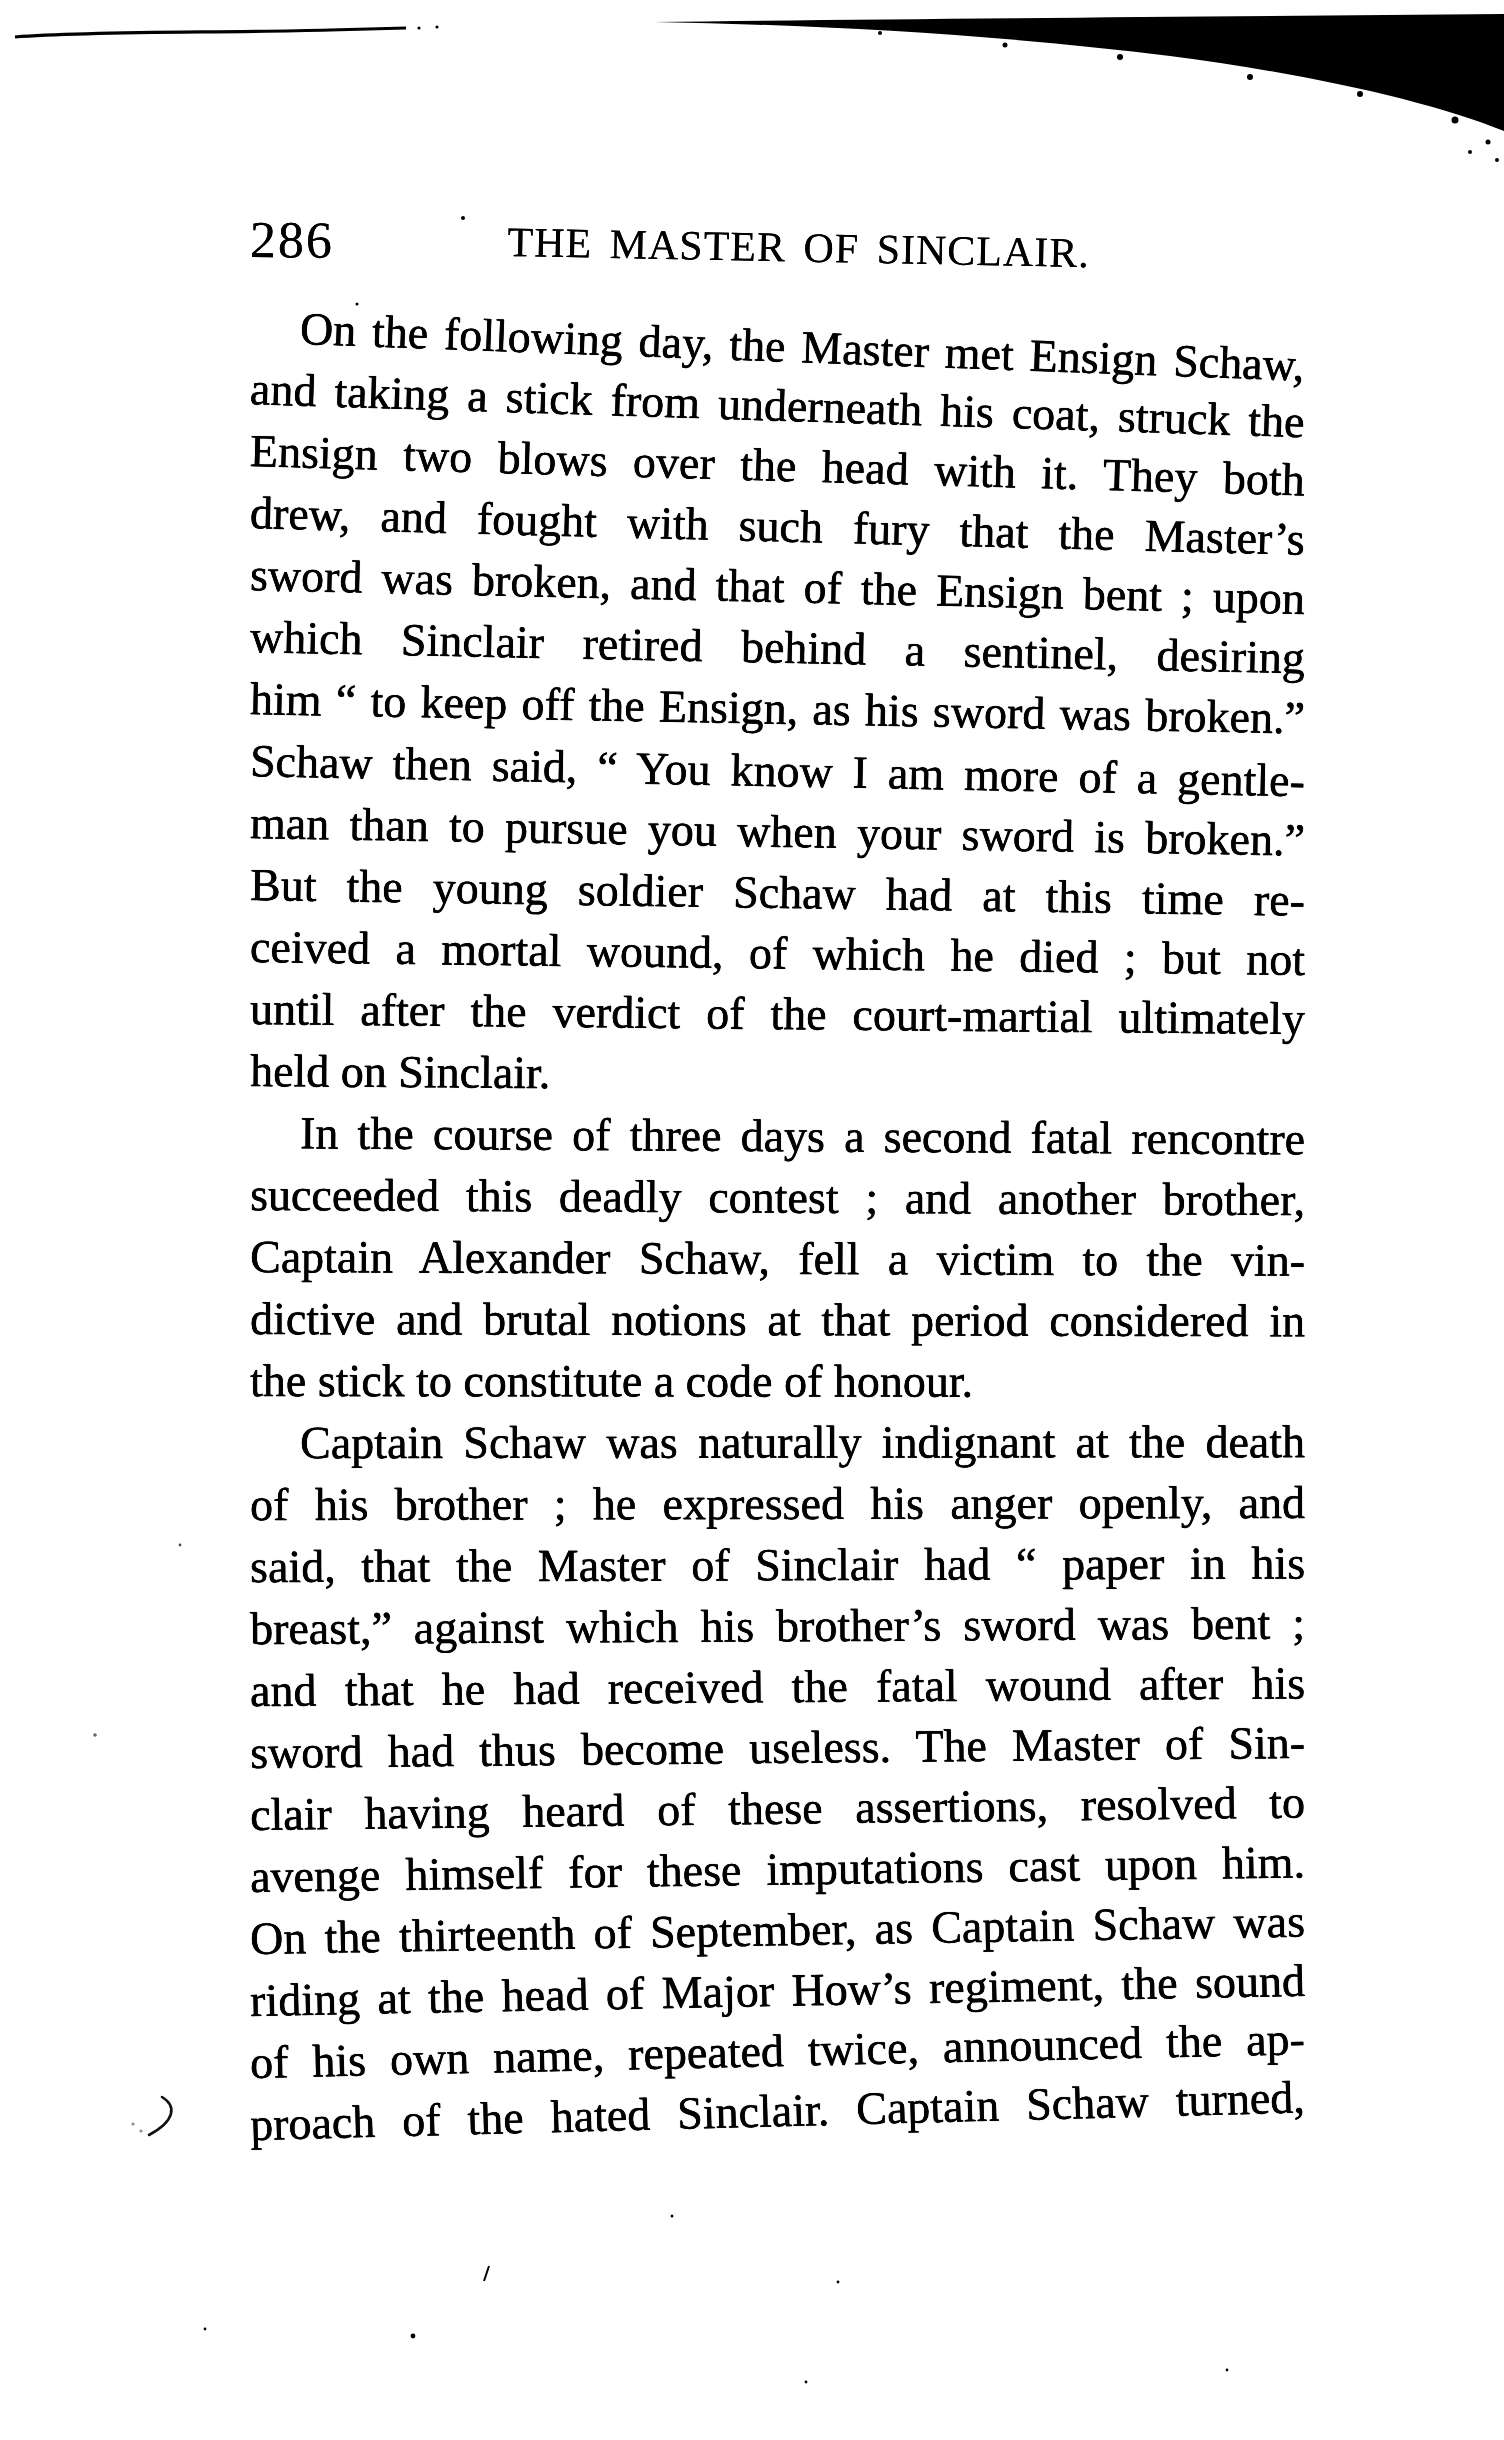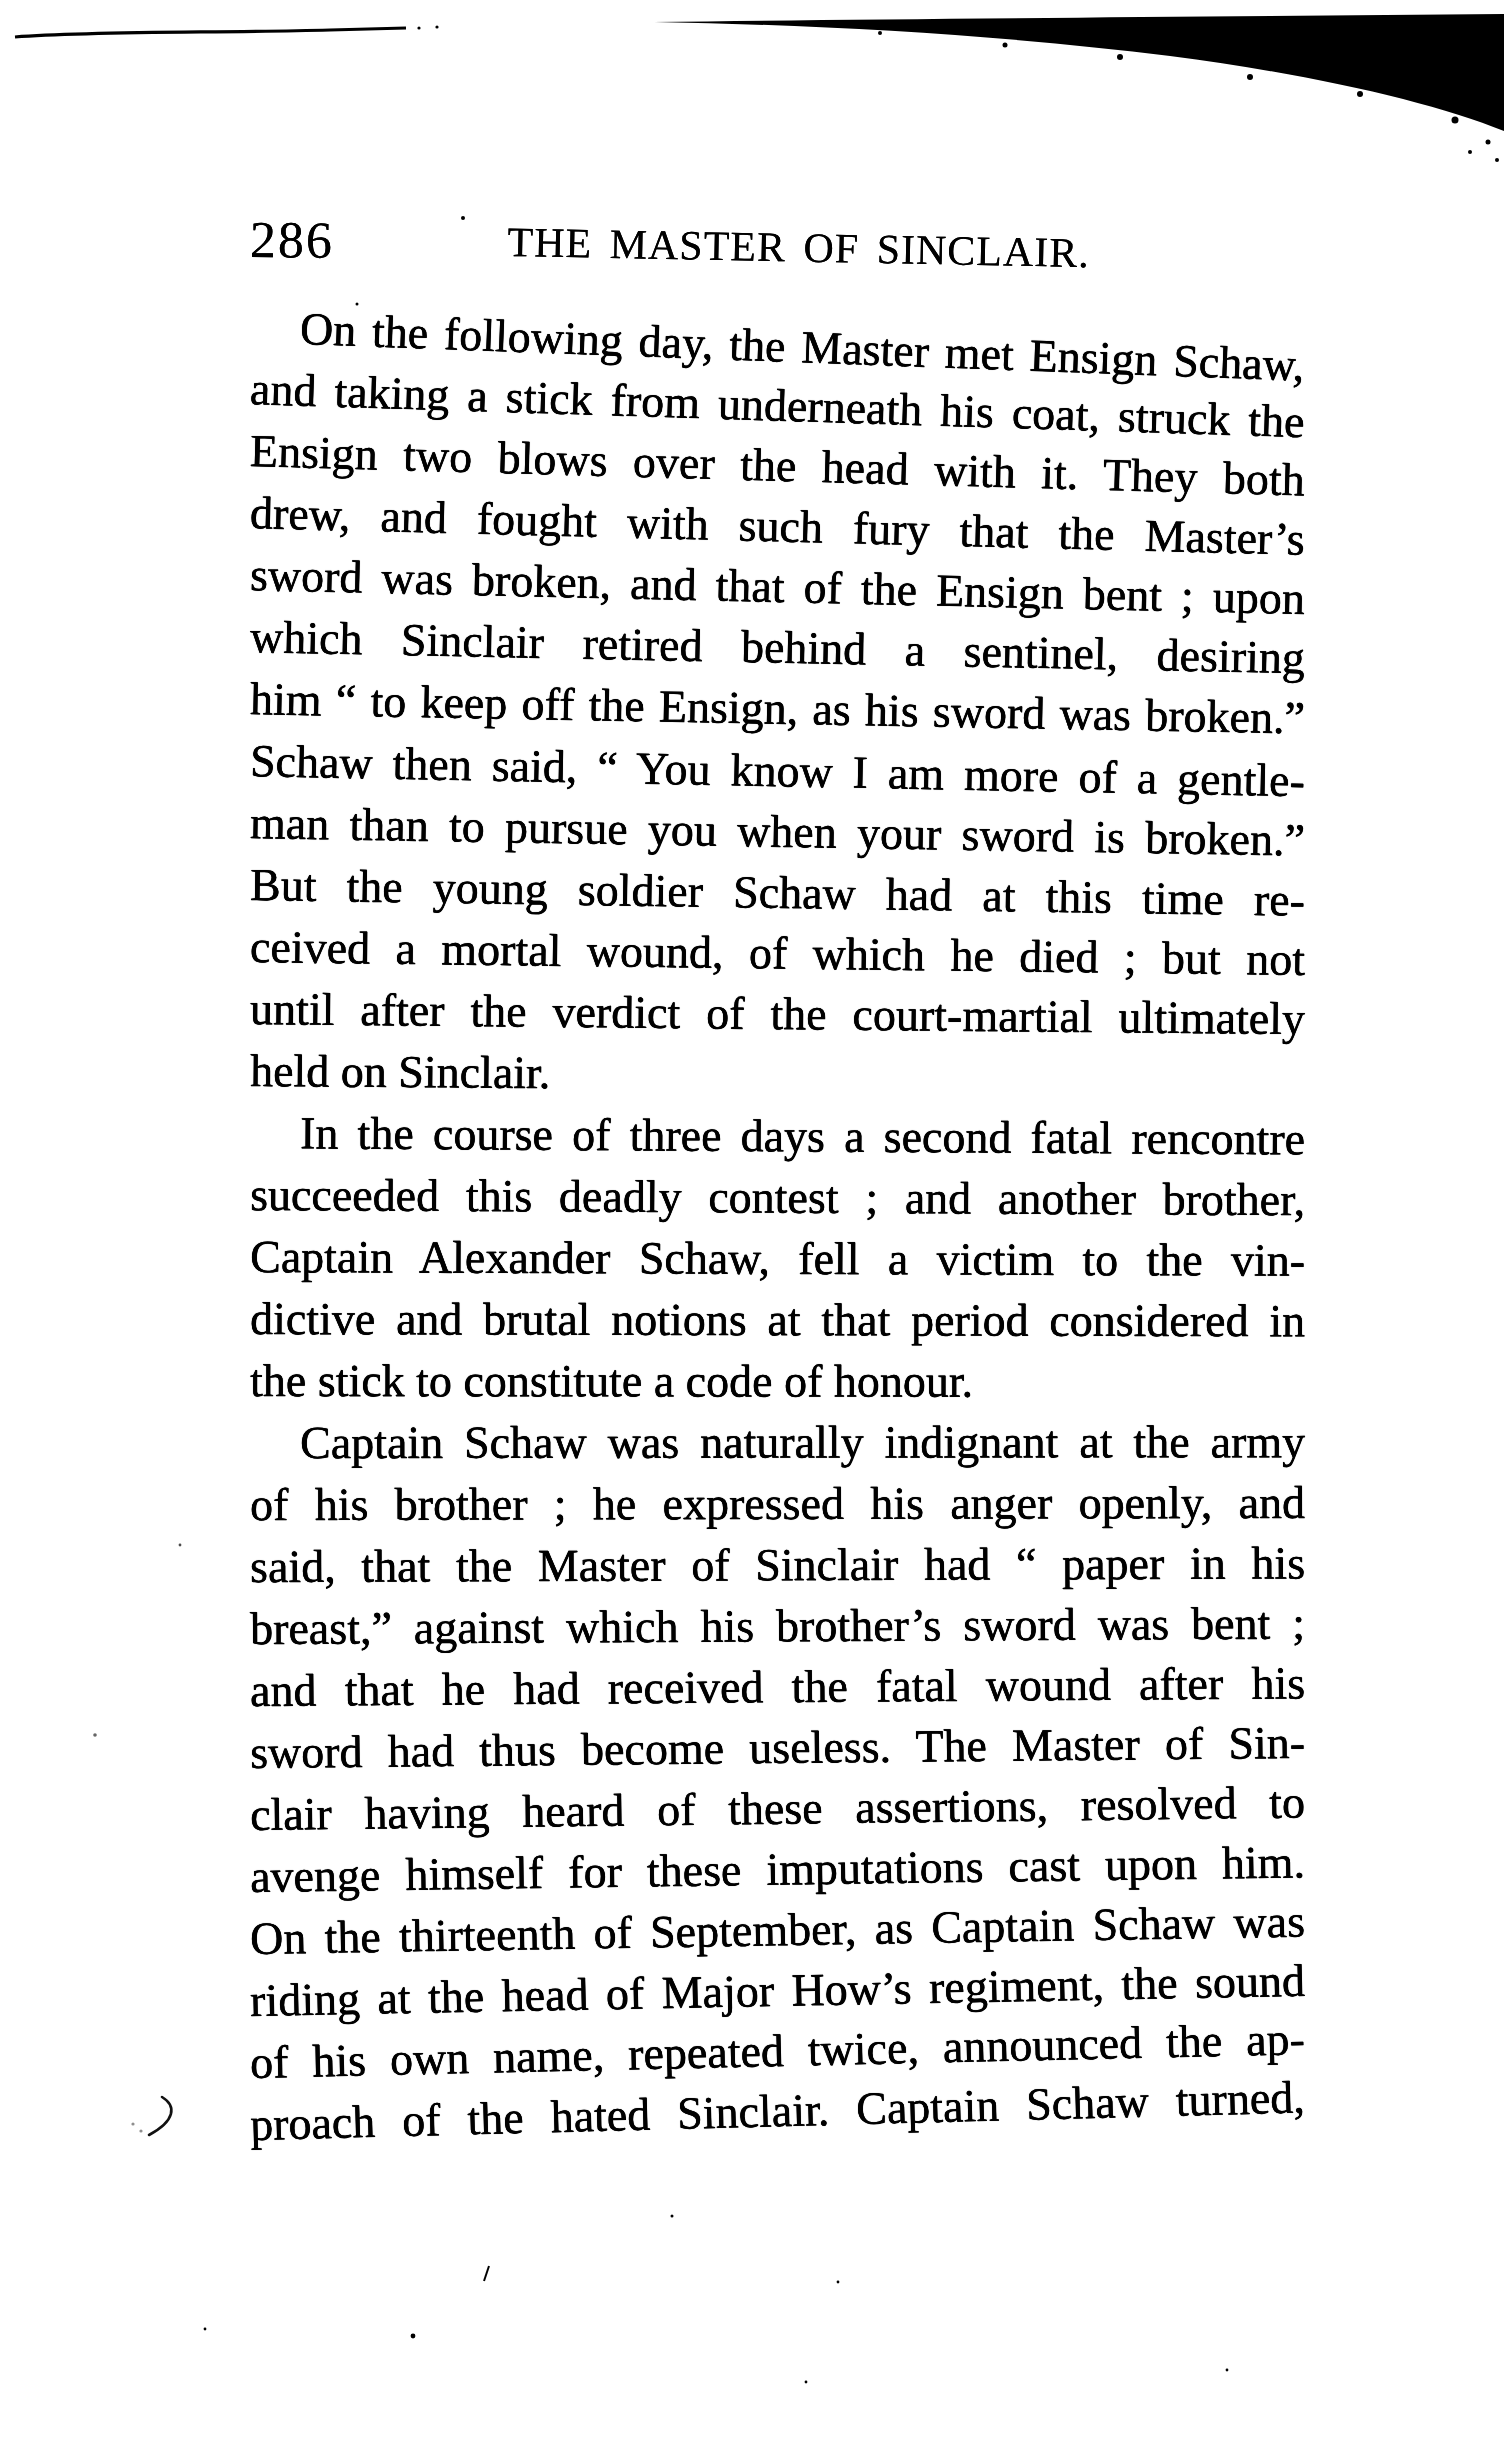--- a/index.html
+++ b/index.html
@@ -148,21 +148,21 @@
 
     <div class="para" id="p2">
       <div class="line first">In the course of three days a second fatal rencontre</div>
       <div class="line">succeeded this deadly contest ; and another brother,</div>
       <div class="line">Captain Alexander Schaw, fell a victim to the vin-</div>
       <div class="line">dictive and brutal notions at that period considered in</div>
       <div class="line end">the stick to constitute a code of honour.</div>
     </div>
 
     <div class="para" id="p3">
-      <div class="line first">Captain Schaw was naturally indignant at the army</div>
+      <div class="line first">Captain Schaw was naturally indignant at the death</div>
       <div class="line">of his brother ; he expressed his anger openly, and</div>
       <div class="line">said, that the Master of Sinclair had “ paper in his</div>
       <div class="line">breast,” against which his brother’s sword was bent ;</div>
       <div class="line">and that he had received the fatal wound after his</div>
       <div class="line">sword had thus become useless.  The Master of Sin-</div>
       <div class="line">clair having heard of these assertions, resolved to</div>
       <div class="line">avenge himself for these imputations cast upon him.</div>
       <div class="line">On the thirteenth of September, as Captain Schaw was</div>
       <div class="line">riding at the head of Major How’s regiment, the sound</div>
       <div class="line">of his own name, repeated twice, announced the ap-</div>

